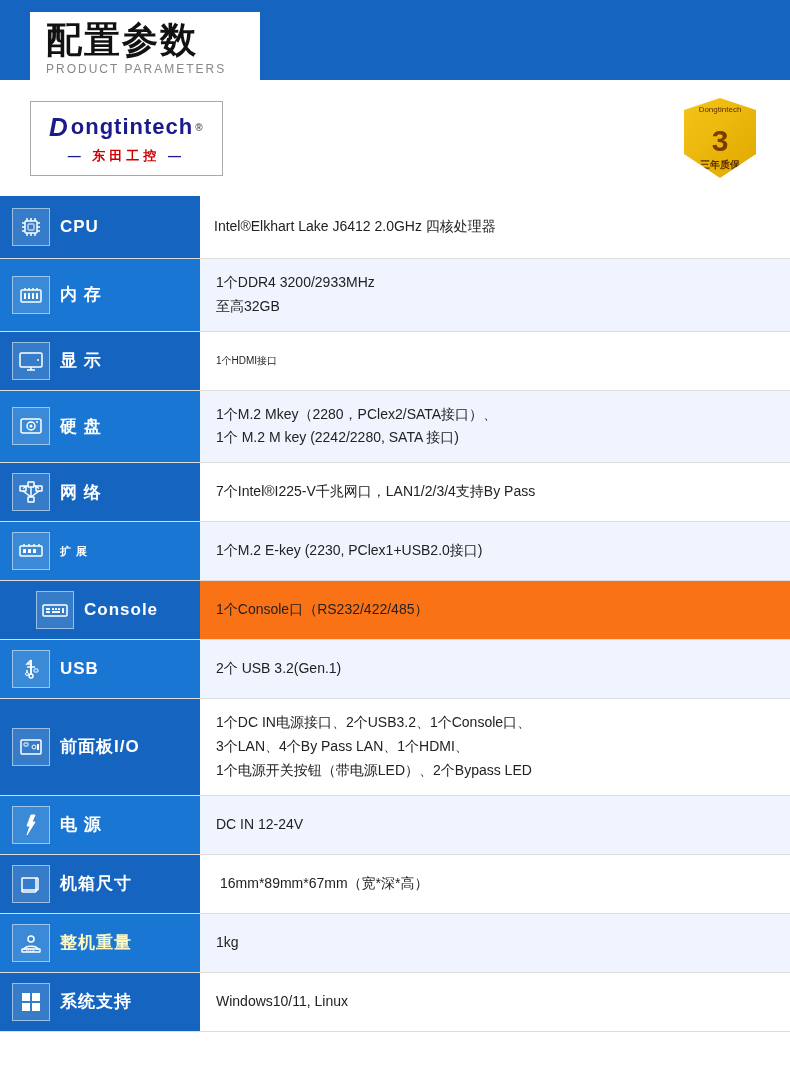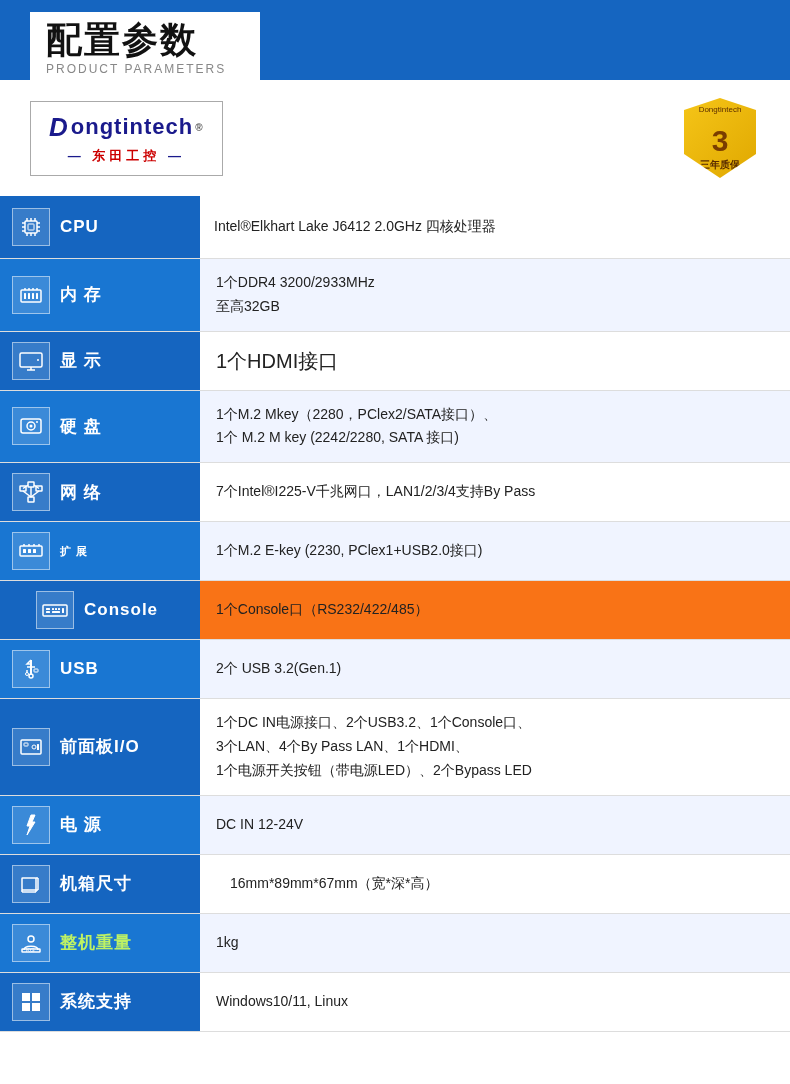--- a/index.html
+++ b/index.html
@@ -222,21 +222,21 @@
               <svg width="28" height="28" viewBox="0 0 28 28" fill="none">
                 <rect x="3" y="6" width="22" height="14" rx="1.5" stroke="white" stroke-width="1.5"></rect>
                 <line x1="14" y1="20" x2="14" y2="23" stroke="white" stroke-width="1.5"></line>
                 <line x1="10" y1="23" x2="18" y2="23" stroke="white" stroke-width="1.5"></line>
                 <circle cx="21" cy="13" r="1" fill="white"></circle>
               </svg>
             </div>
             <span style="font-size: 17px; font-weight: 700; color: rgb(255, 255, 255); letter-spacing: 1px; white-space: nowrap;">显 示</span>
           </div>
         </td>
-        <td style="background: rgb(255, 255, 255); padding: 12px 16px; font-size: 20px; color: rgb(34, 34, 34); line-height: 1.7; vertical-align: middle; margin-top: 44px;">1个HDMI接口</td>
+        <td style="background: rgb(255, 255, 255); padding: 12px 16px; font-size: 10px; color: rgb(34, 34, 34); line-height: 1.7; vertical-align: middle; margin-top: 44px;">1个HDMI接口</td>
       </tr>
       <tr>
         <td style="background: rgb(25, 118, 210); width: 200px; padding: 10px 12px; vertical-align: middle;">
           <div style="display: flex; align-items: center; gap: 10px;">
             <div style="width: 38px; height: 38px; background: rgba(255, 255, 255, 0.15); border: 1.5px solid rgba(255, 255, 255, 0.5); display: flex; align-items: center; justify-content: center; flex-shrink: 0;">
               <svg width="28" height="28" viewBox="0 0 28 28" fill="none">
                 <rect x="4" y="7" width="20" height="14" rx="2" stroke="white" stroke-width="1.5"></rect>
                 <circle cx="14" cy="14" r="4" stroke="white" stroke-width="1.5"></circle>
                 <circle cx="14" cy="14" r="1.5" fill="white"></circle>
                 <circle cx="20" cy="10" r="1" fill="white"></circle>
@@ -366,34 +366,34 @@
                 <line x1="5" y1="22" x2="5" y2="20" stroke="white" stroke-width="1.5"></line>
                 <line x1="19" y1="22" x2="19" y2="20" stroke="white" stroke-width="1.5"></line>
                 <line x1="21" y1="8" x2="21" y2="20" stroke="white" stroke-width="1.5"></line>
                 <line x1="21" y1="8" x2="19" y2="8" stroke="white" stroke-width="1.5"></line>
                 <line x1="21" y1="20" x2="19" y2="20" stroke="white" stroke-width="1.5"></line>
               </svg>
             </div>
             <span style="font-size: 17px; font-weight: 700; color: rgb(255, 255, 255); letter-spacing: 1px; white-space: nowrap;">机箱尺寸</span>
           </div>
         </td>
-        <td style="background: rgb(255, 255, 255); padding: 12px 30px; font-size: 14px; color: rgb(34, 34, 34); line-height: 1.7; vertical-align: middle;">16mm*89mm*67mm（宽*深*高）</td>
+        <td style="background: rgb(255, 255, 255); padding: 12px 20px; font-size: 14px; color: rgb(34, 34, 34); line-height: 1.7; vertical-align: middle;">16mm*89mm*67mm（宽*深*高）</td>
       </tr>
       <tr>
         <td style="background: rgb(25, 118, 210); width: 200px; padding: 10px 12px; vertical-align: middle;">
           <div style="display: flex; align-items: center; gap: 10px;">
             <div style="width: 38px; height: 38px; background: rgba(255, 255, 255, 0.15); border: 1.5px solid rgba(255, 255, 255, 0.5); display: flex; align-items: center; justify-content: center; flex-shrink: 0;">
               <svg width="28" height="28" viewBox="0 0 28 28" fill="none">
                 <circle cx="14" cy="10" r="3" stroke="white" stroke-width="1.5"></circle>
                 <path d="M7 21 C7 16 21 16 21 21" stroke="white" stroke-width="1.5" fill="none"></path>
                 <rect x="5" y="20" width="18" height="3" rx="0.5" stroke="white" stroke-width="1.5"></rect>
                 <text x="9" y="23" font-size="6" fill="white" font-family="sans-serif">KG</text>
               </svg>
             </div>
-            <span style="font-size: 17px; font-weight: 700; color: #bef264; letter-spacing: 1px; white-space: nowrap;">整机重量</span>
+            <span style="font-size: 17px; font-weight: 700; color: #fef9c3; letter-spacing: 1px; white-space: nowrap;">整机重量</span>
           </div>
         </td>
         <td style="background: rgb(240, 244, 255); padding: 12px 16px; font-size: 14px; color: rgb(34, 34, 34); line-height: 1.7; vertical-align: middle;">1kg</td>
       </tr>
       <tr>
         <td style="background: rgb(21, 101, 192); width: 200px; padding: 10px 12px; vertical-align: middle;">
           <div style="display: flex; align-items: center; gap: 10px;">
             <div style="width: 38px; height: 38px; background: rgba(255, 255, 255, 0.15); border: 1.5px solid rgba(255, 255, 255, 0.5); display: flex; align-items: center; justify-content: center; flex-shrink: 0;">
               <svg width="28" height="28" viewBox="0 0 28 28" fill="none">
                 <rect x="5" y="5" width="8" height="8" fill="white"></rect>

